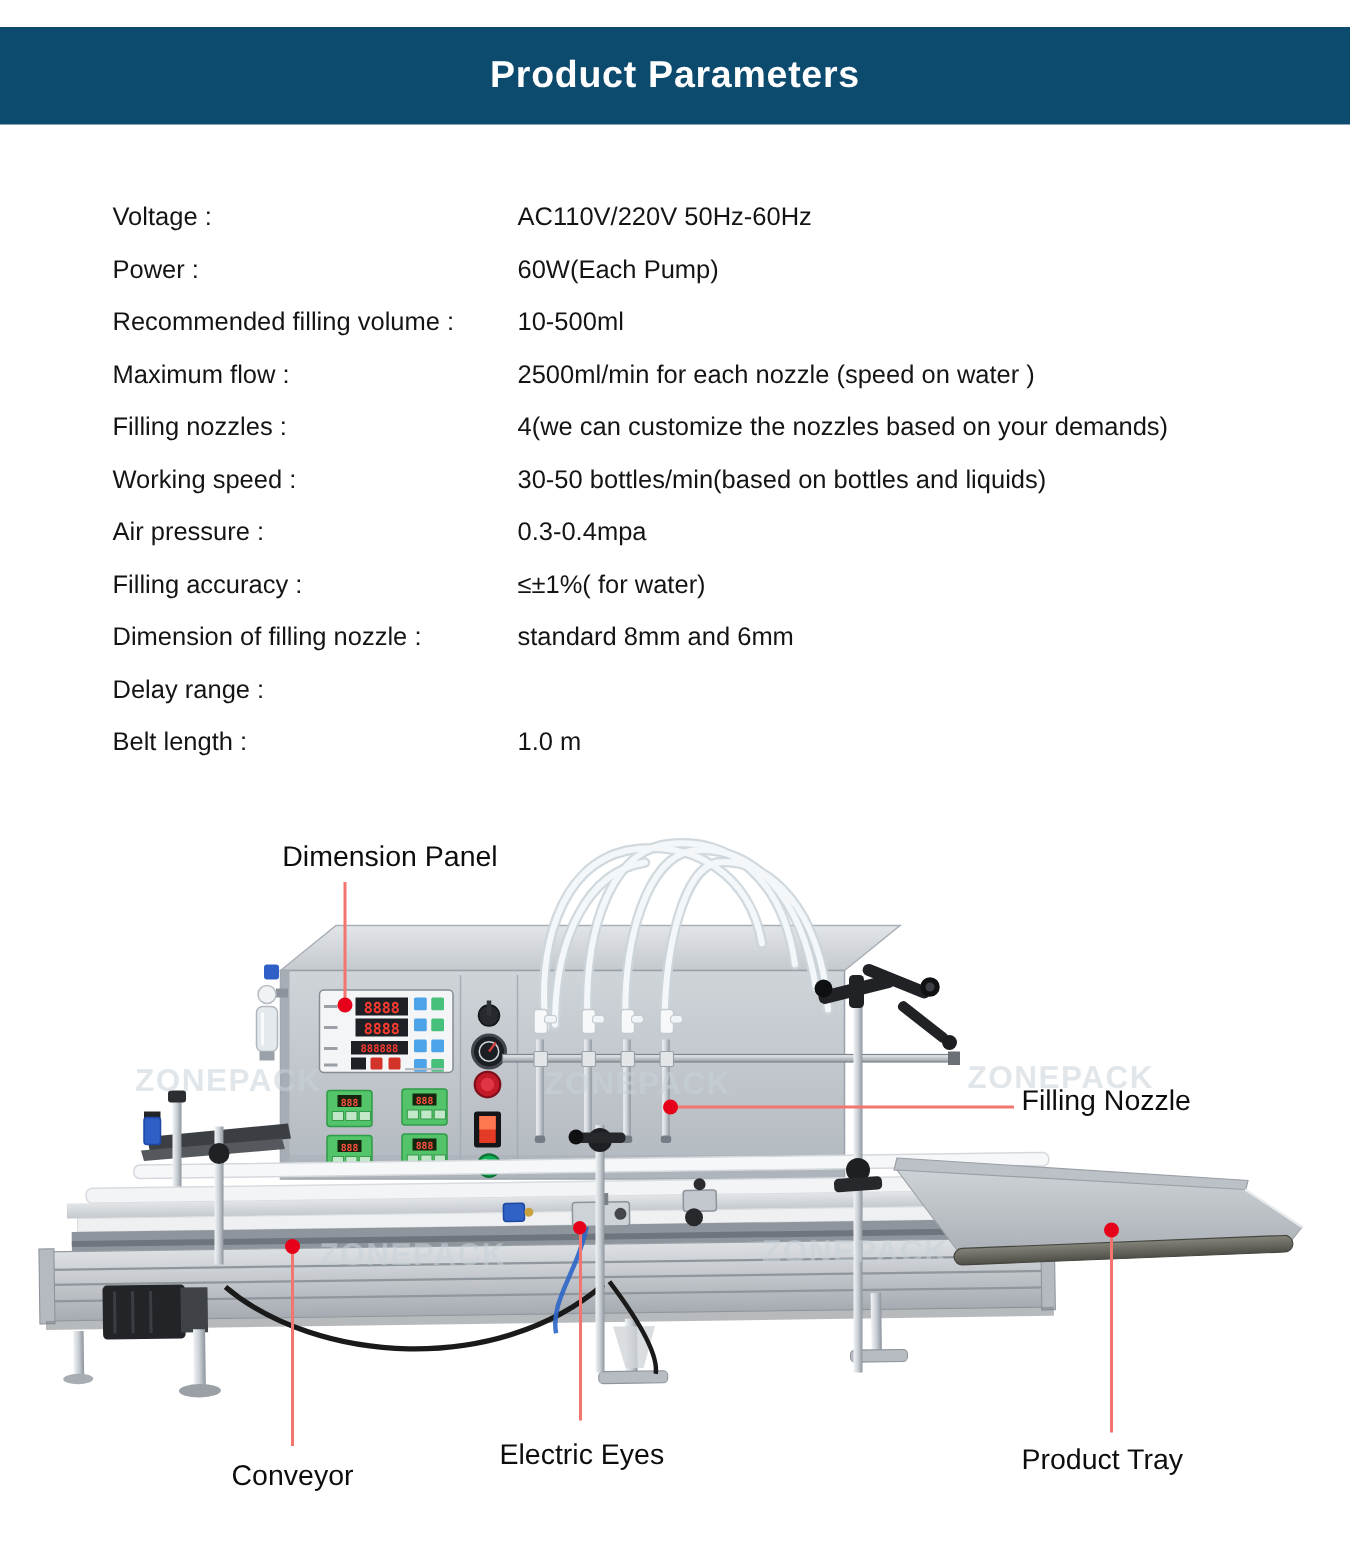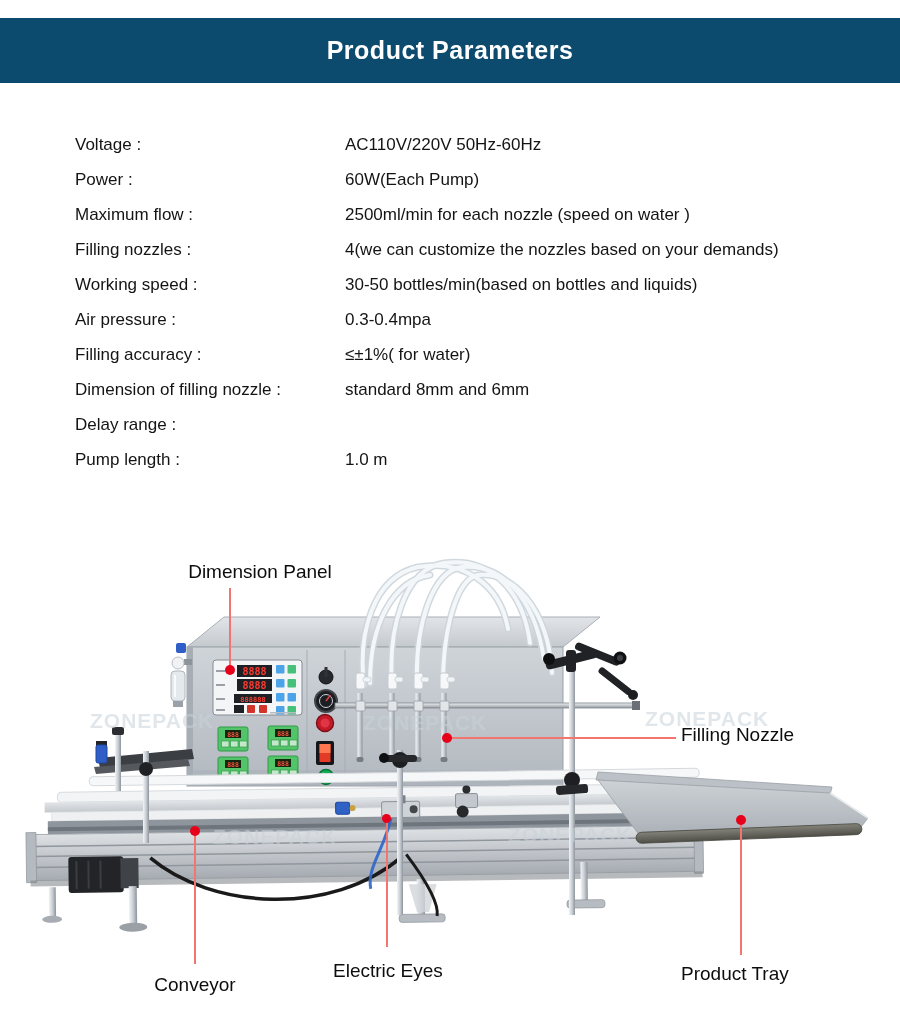--- a/index.html
+++ b/index.html
@@ -67,20 +67,24 @@
 <div class="specs">
   <div class="spec-row">
       <span class="spec-label">Voltage :</span>
       <span class="spec-value">AC110V/220V 50Hz-60Hz</span>
     </div>
   <div class="spec-row">
       <span class="spec-label">Power :</span>
       <span class="spec-value">60W(Each Pump)</span>
     </div>
   <div class="spec-row">
+      <span class="spec-label">Recommended filling volume :</span>
+      <span class="spec-value">10-500ml</span>
+    </div>
+  <div class="spec-row">
       <span class="spec-label">Maximum flow :</span>
       <span class="spec-value">2500ml/min for each nozzle (speed on water )</span>
     </div>
   <div class="spec-row">
       <span class="spec-label">Filling nozzles :</span>
       <span class="spec-value">4(we can customize the nozzles based on your demands)</span>
     </div>
   <div class="spec-row">
       <span class="spec-label">Working speed :</span>
       <span class="spec-value">30-50 bottles/min(based on bottles and liquids)</span>
@@ -94,21 +98,21 @@
       <span class="spec-value">≤±1%( for water)</span>
     </div>
   <div class="spec-row">
       <span class="spec-label">Dimension of filling nozzle :</span>
       <span class="spec-value">standard 8mm and 6mm</span>
     </div>
   <div class="spec-row">
       <span class="spec-label">Delay range :</span>
     </div>
   <div class="spec-row">
-      <span class="spec-label">Pump length :</span>
+      <span class="spec-label">Belt length :</span>
       <span class="spec-value">1.0 m</span>
     </div>
 </div>
 
 <div class="photo">
 
 <svg width="900" height="473" viewBox="0 0 900 473">
   <defs>
     <linearGradient id="gFace" x1="0" y1="0" x2="0" y2="1">
       <stop offset="0" stop-color="#cfd4d9"></stop>

